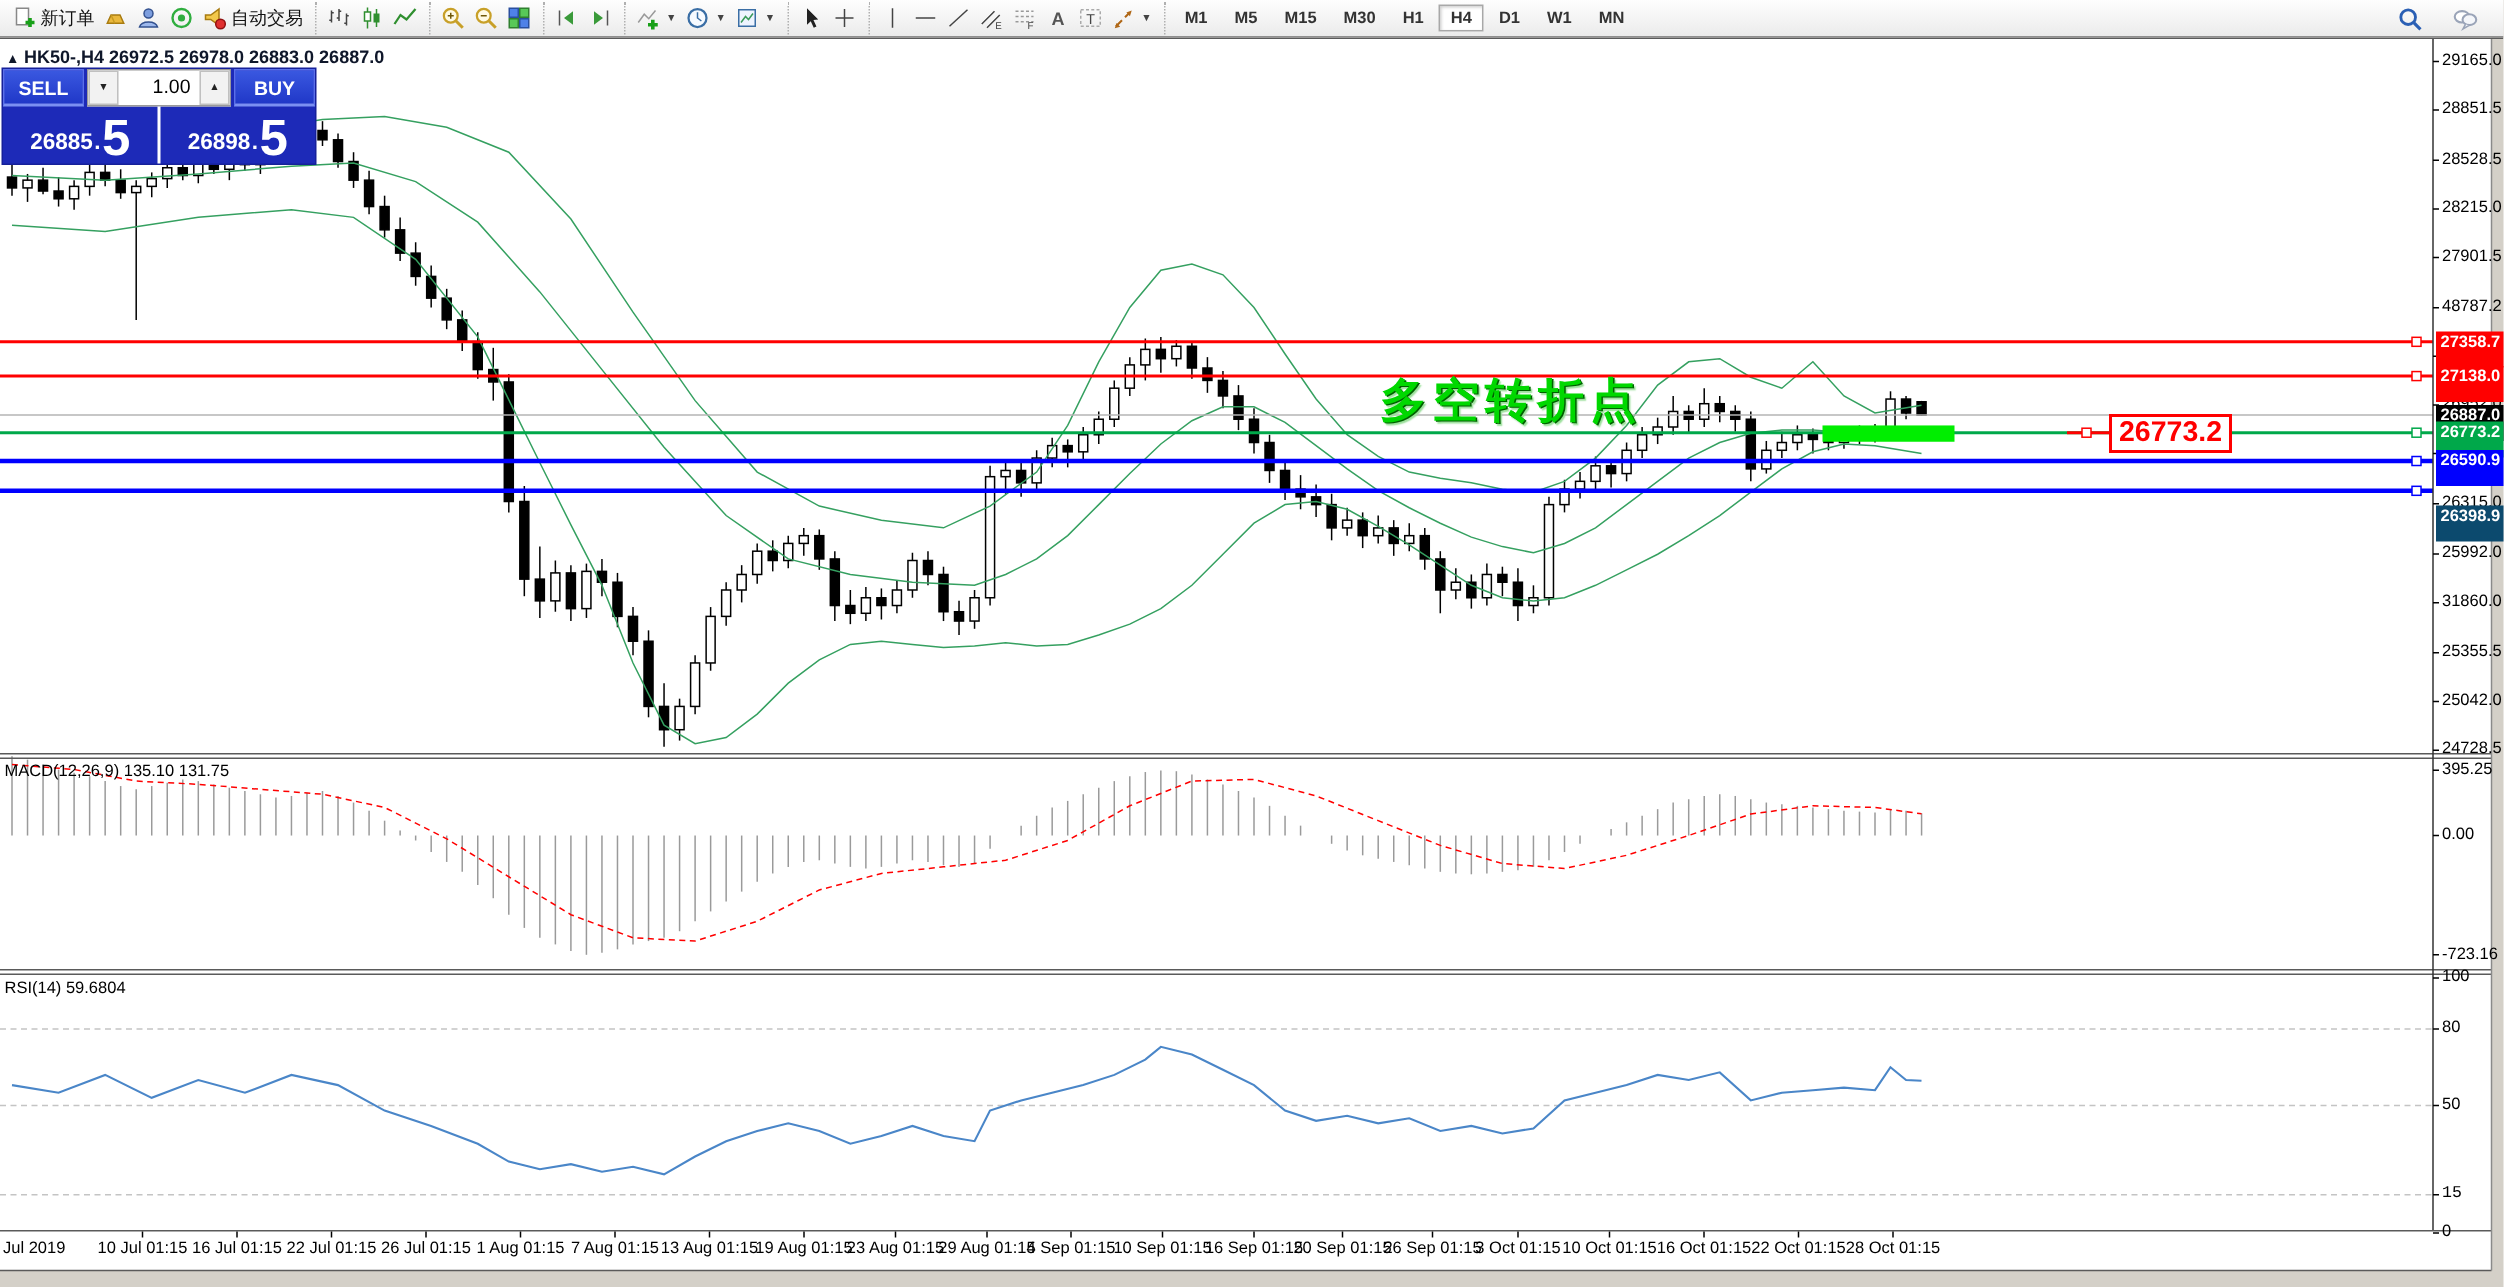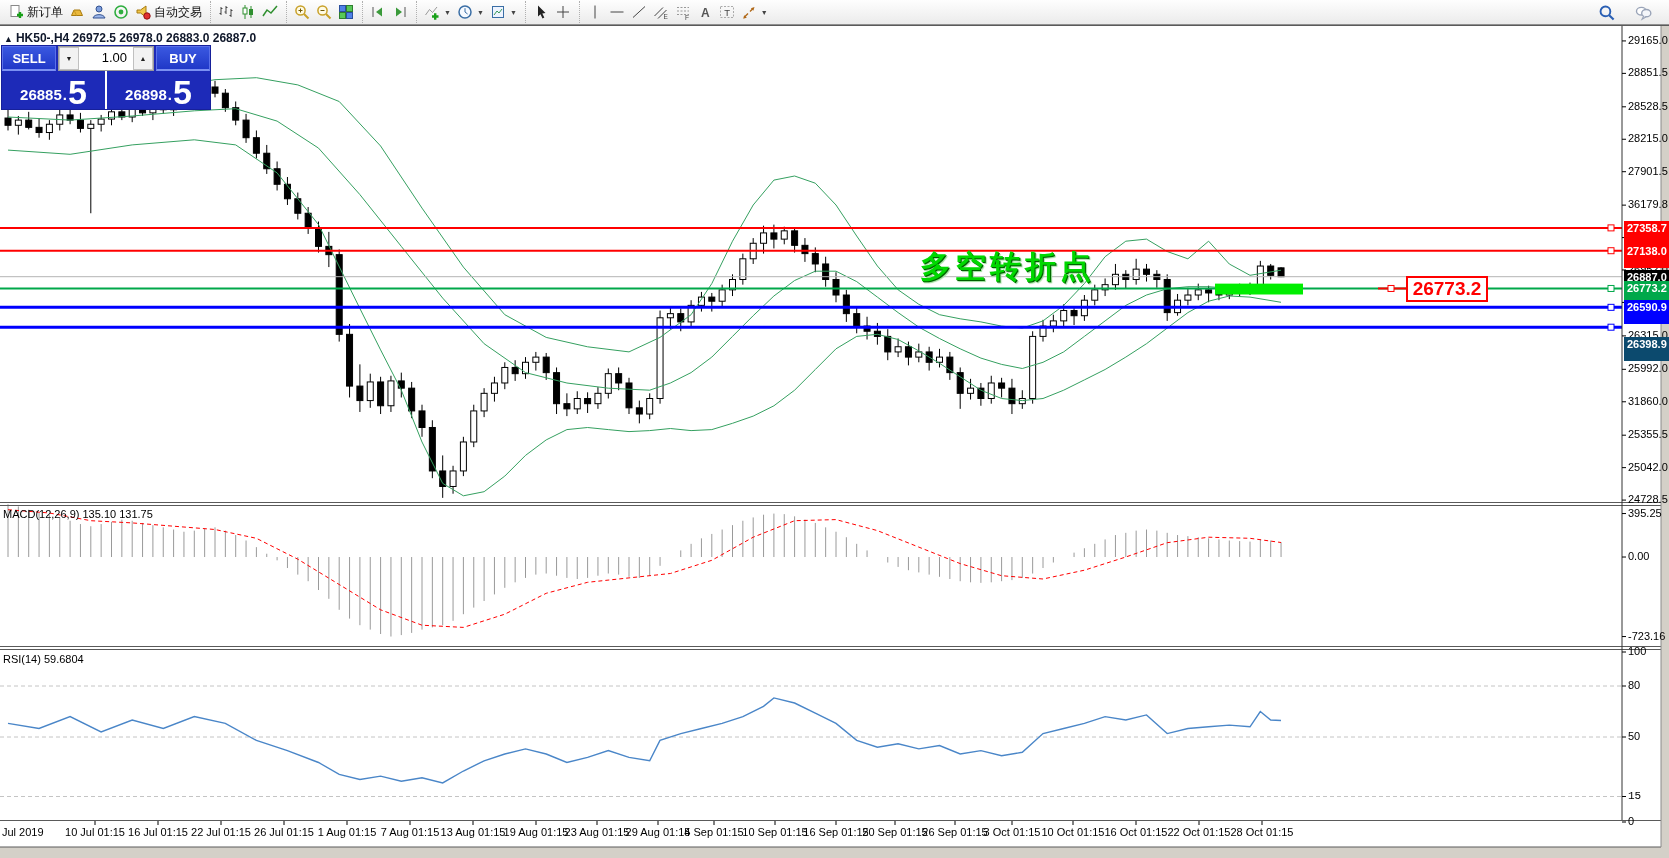--- a/index.html
+++ b/index.html
@@ -219,20 +219,31 @@
         </div>
         <div class="tb-btn">
           <svg viewBox="0 0 16 16">
             <path d="M3 13.5l4-4M9 7.5l3-3" stroke="#b06818" stroke-width="1.4"></path>
             <path d="M13.5 3l-1.2 3.8-2.4-2.5z" fill="#b06818"></path>
             <path d="M2.2 14.8l3.6-1-2.5-2.5z" fill="#b06818"></path>
           </svg>
           <span class="dd">▼</span>
         </div>
       </div>
+    </div>
+  <div class="tb-group" id="tb-tf">
+      <div class="tf-btn">M1</div>
+      <div class="tf-btn">M5</div>
+      <div class="tf-btn">M15</div>
+      <div class="tf-btn">M30</div>
+      <div class="tf-btn">H1</div>
+      <div class="tf-btn active">H4</div>
+      <div class="tf-btn">D1</div>
+      <div class="tf-btn">W1</div>
+      <div class="tf-btn">MN</div>
     </div>
   <div id="tb-right">
       <div class="tb-btn">
         <svg viewBox="0 0 16 16">
           <circle cx="7" cy="7" r="4.6" fill="none" stroke="#2a5fb4" stroke-width="1.8"></circle>
           <path d="M10.5 10.5l4.2 4.2" stroke="#2a5fb4" stroke-width="2"></path>
         </svg>
       </div>
       <div class="tb-btn">
         <svg viewBox="0 0 16 16">
@@ -751,21 +762,21 @@
 
 <div class="ind-label" style="top:508px">MACD(12,26,9) 135.10 131.75</div>
 <div class="ind-label" style="top:653px">RSI(14) 59.6804</div>
 
 <div id="overlay">
     <div class="ax-tick" style="left: 1628px; top: 33.9367px;">29165.0</div>
     <div class="ax-tick" style="left: 1628px; top: 66.3819px;">28851.5</div>
     <div class="ax-tick" style="left: 1628px; top: 99.8103px;">28528.5</div>
     <div class="ax-tick" style="left: 1628px; top: 132.255px;">28215.0</div>
     <div class="ax-tick" style="left: 1628px; top: 164.701px;">27901.5</div>
-    <div class="ax-tick" style="left: 1628px; top: 198.129px;">36179.8</div>
+    <div class="ax-tick" style="left: 1628px; top: 198.129px;">48787.2</div>
     <div class="ax-tick" style="left: 1628px; top: 230.574px;">27265.0</div>
     <div class="ax-tick" style="left: 1628px; top: 262.968px;">26952.0</div>
     <div class="ax-tick" style="left: 1628px; top: 295.413px;">26638.5</div>
     <div class="ax-tick" style="left: 1628px; top: 328.893px;">26315.0</div>
     <div class="ax-tick" style="left: 1628px; top: 362.321px;">25992.0</div>
     <div class="ax-tick" style="left: 1628px; top: 394.767px;">31860.0</div>
     <div class="ax-tick" style="left: 1628px; top: 428.195px;">25355.5</div>
     <div class="ax-tick" style="left: 1628px; top: 460.64px;">25042.0</div>
     <div class="ax-tick" style="left: 1628px; top: 493.085px;">24728.5</div>
     <div class="ax-line-label" style="left: 1624px; top: 220.877px; background: rgb(255, 0, 0);">27358.7</div>

